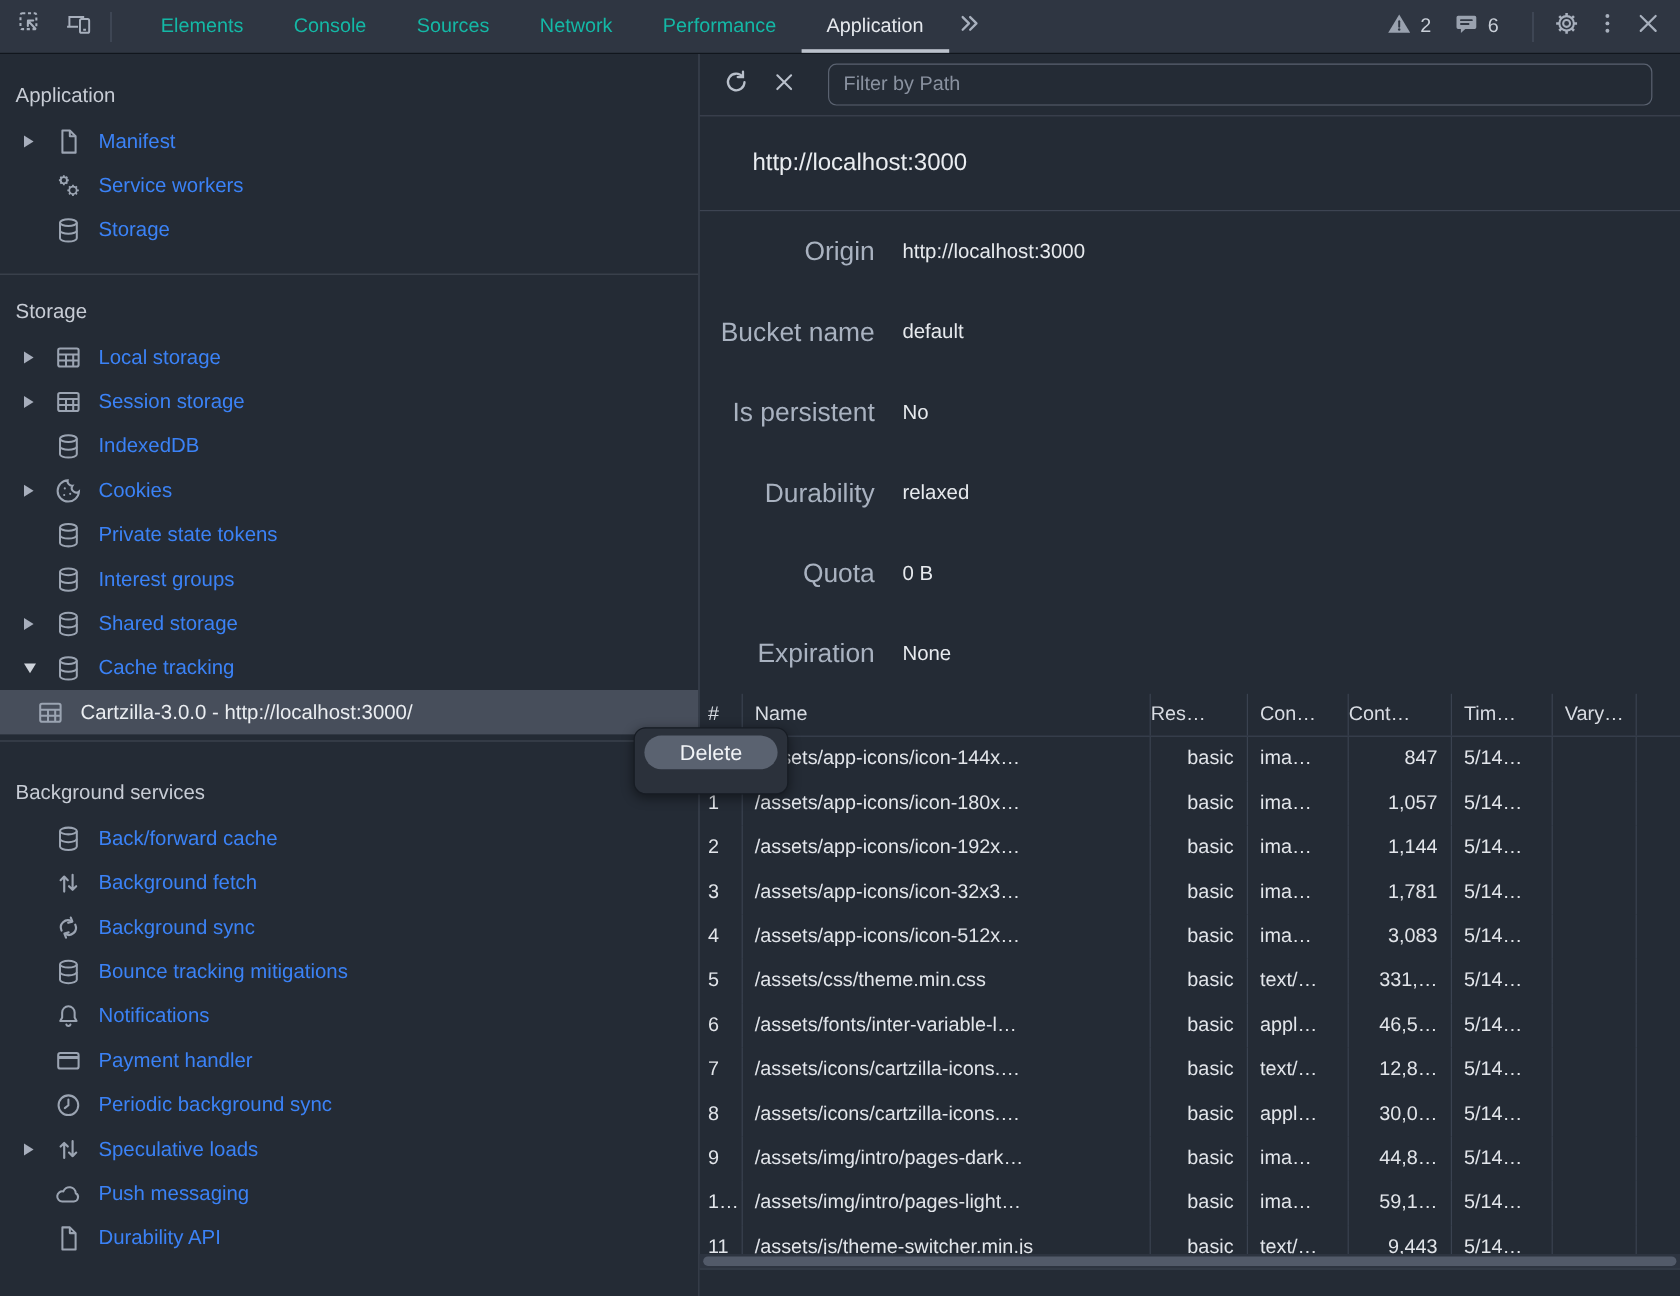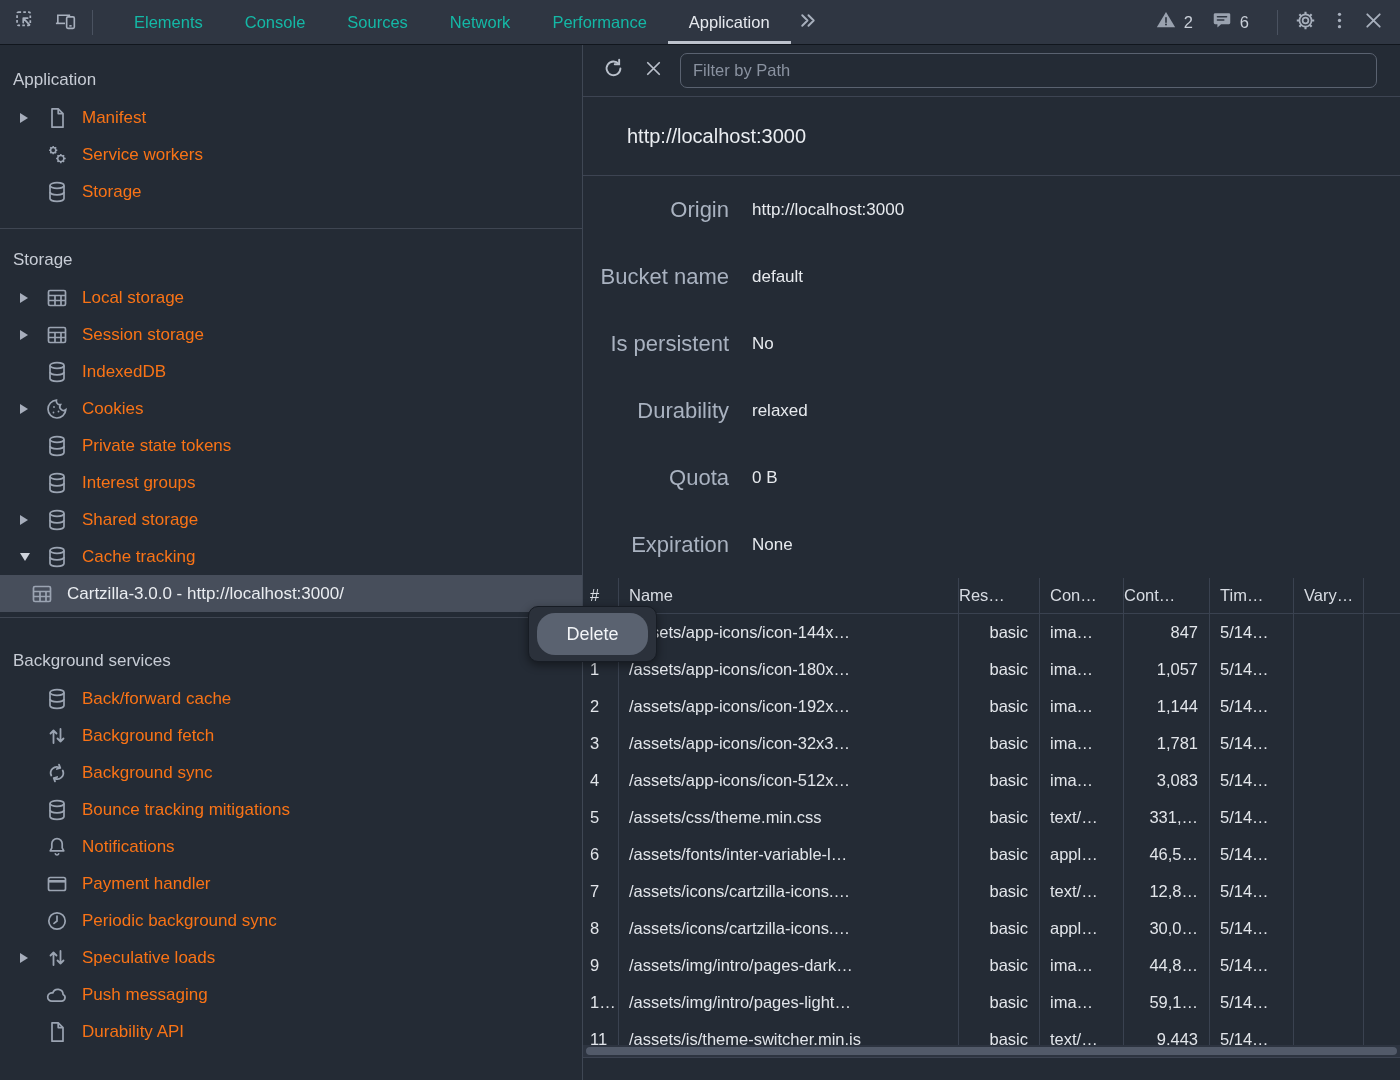--- a/index.html
+++ b/index.html
@@ -31,31 +31,31 @@
   .sb-section.last{padding-top:24px}
   .sb-header{height:38px;display:flex;align-items:center;padding-left:13px;font-size:17px;color:#c7ccd5}
   .sb-divider{border-top:1px solid #3f4652;margin-top:18px}
   .sb-divider.tight{margin-top:5px}
   .sb-item{height:37px;display:flex;align-items:center;padding-left:20px}
   .sb-item .disc{width:25px;display:flex;align-items:center;flex:none}
   .tri-r{width:0;height:0;border-left:8px solid #a7aebc;border-top:5px solid transparent;border-bottom:5px solid transparent}
   .tri-d{width:0;height:0;border-top:8px solid #ced3db;border-left:5px solid transparent;border-right:5px solid transparent}
   .sb-item .icon{width:24px;height:24px;margin-right:13px;color:#9ba4b2;flex:none}
   .sb-item .icon svg{width:100%;height:100%}
-  .sb-item .lbl{font-size:17px;color:#f97316;white-space:nowrap}
+  .sb-item .lbl{font-size:17px;color:#3b82f6;white-space:nowrap}
   .sb-item.child{padding-left:30px}
   .sb-item.selected{background:#474e5b}
   .sb-item.selected .lbl{color:#eaedf1}
 
   
   .main{position:absolute;left:583px;top:45px;right:0;bottom:0;display:flex;flex-direction:column}
   .ftoolbar{height:52px;flex:none;display:flex;align-items:center;border-bottom:1px solid #3d4452;
             padding-left:13px;box-sizing:border-box}
   .ftoolbar .icon-btn{color:#b9c0cb;margin-right:6px}
-  .filter-input{flex:1;margin-left:4px;margin-right:23px;height:33px;background:transparent;
+  .filter-input{flex:1;margin-left:14px;margin-right:23px;height:33px;background:transparent;
                 border:1px solid #5a6270;border-radius:7px;color:#dfe3e9;font-size:16.5px;
                 padding:0 12px;outline:none;font-family:inherit}
   .filter-input::placeholder{color:#8a92a0}
   .origin-head{height:79px;flex:none;display:flex;align-items:center;padding-left:44px;
                font-size:20px;color:#eaedf1;border-bottom:1px solid #3d4452;box-sizing:border-box}
   .drow{height:67px;display:flex;align-items:center}
   .dlabel{width:146px;text-align:right;font-size:22px;color:#a9b2c0;flex:none}
   .dvalue{margin-left:23px;font-size:17px;color:#e7eaee}
 
   .gridwrap{height:467px;flex:none;overflow:hidden}
@@ -74,21 +74,21 @@
 
   .hscroll{height:12px;flex:none;background:#2d3440;display:flex;align-items:center;
            padding:0 3px;box-sizing:border-box}
   .hthumb{height:8px;border-radius:4px;background:#525a69;width:100%}
   .footer{flex:1;border-top:1px solid #3d4452;background:#242b35}
 
   
   .ctx-menu{position:absolute;left:528px;top:606px;width:129px;height:56px;background:#2b313b;
             border:1px solid #171c24;border-radius:10px;box-shadow:0 3px 10px rgba(0,0,0,.45);
             box-sizing:border-box;padding:6px 8px;z-index:10}
-  .ctx-item{height:42px;background:#5a6270;border-radius:18px;display:flex;align-items:center;
+  .ctx-item{height:28px;background:#5a6270;border-radius:18px;display:flex;align-items:center;
             justify-content:center;font-size:18px;color:#f2f4f7}
 </style>
 </head>
 <body>
 
 <div class="topbar">
   <div class="topbar-left" id="topbar-left">
       <div class="icon-btn">
         <span><svg viewBox="0 0 24 24" fill="none" stroke="currentColor" stroke-width="1.8">
             <rect x="3.2" y="3.2" width="13.8" height="13.8" rx="1.5" stroke-dasharray="2.7 2.3"></rect>

